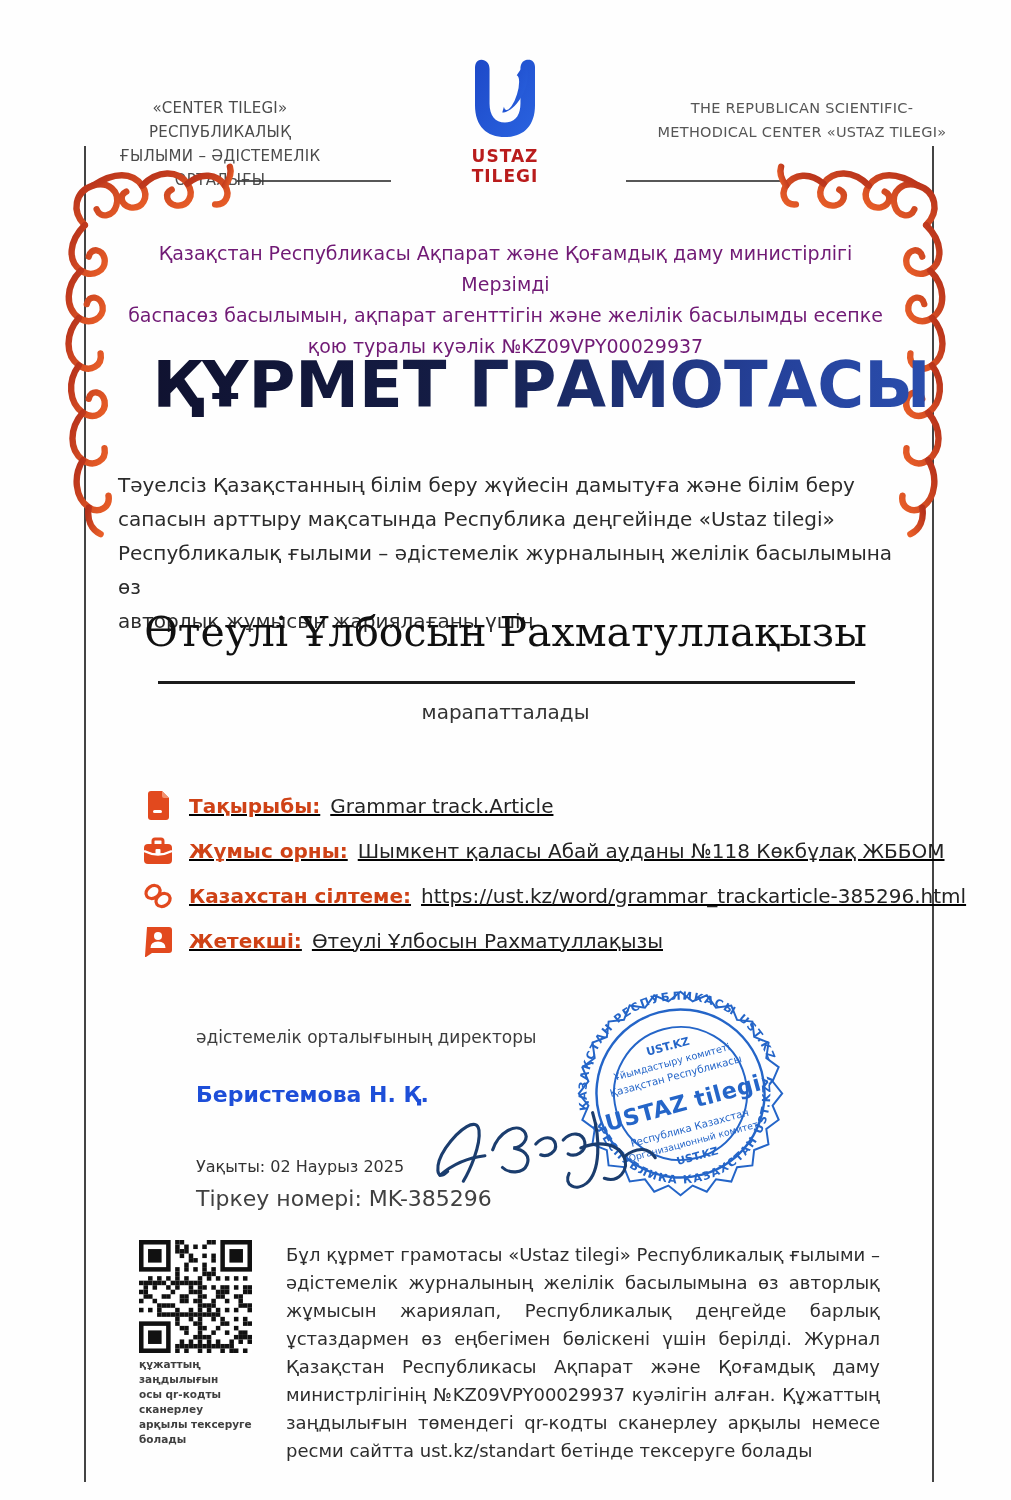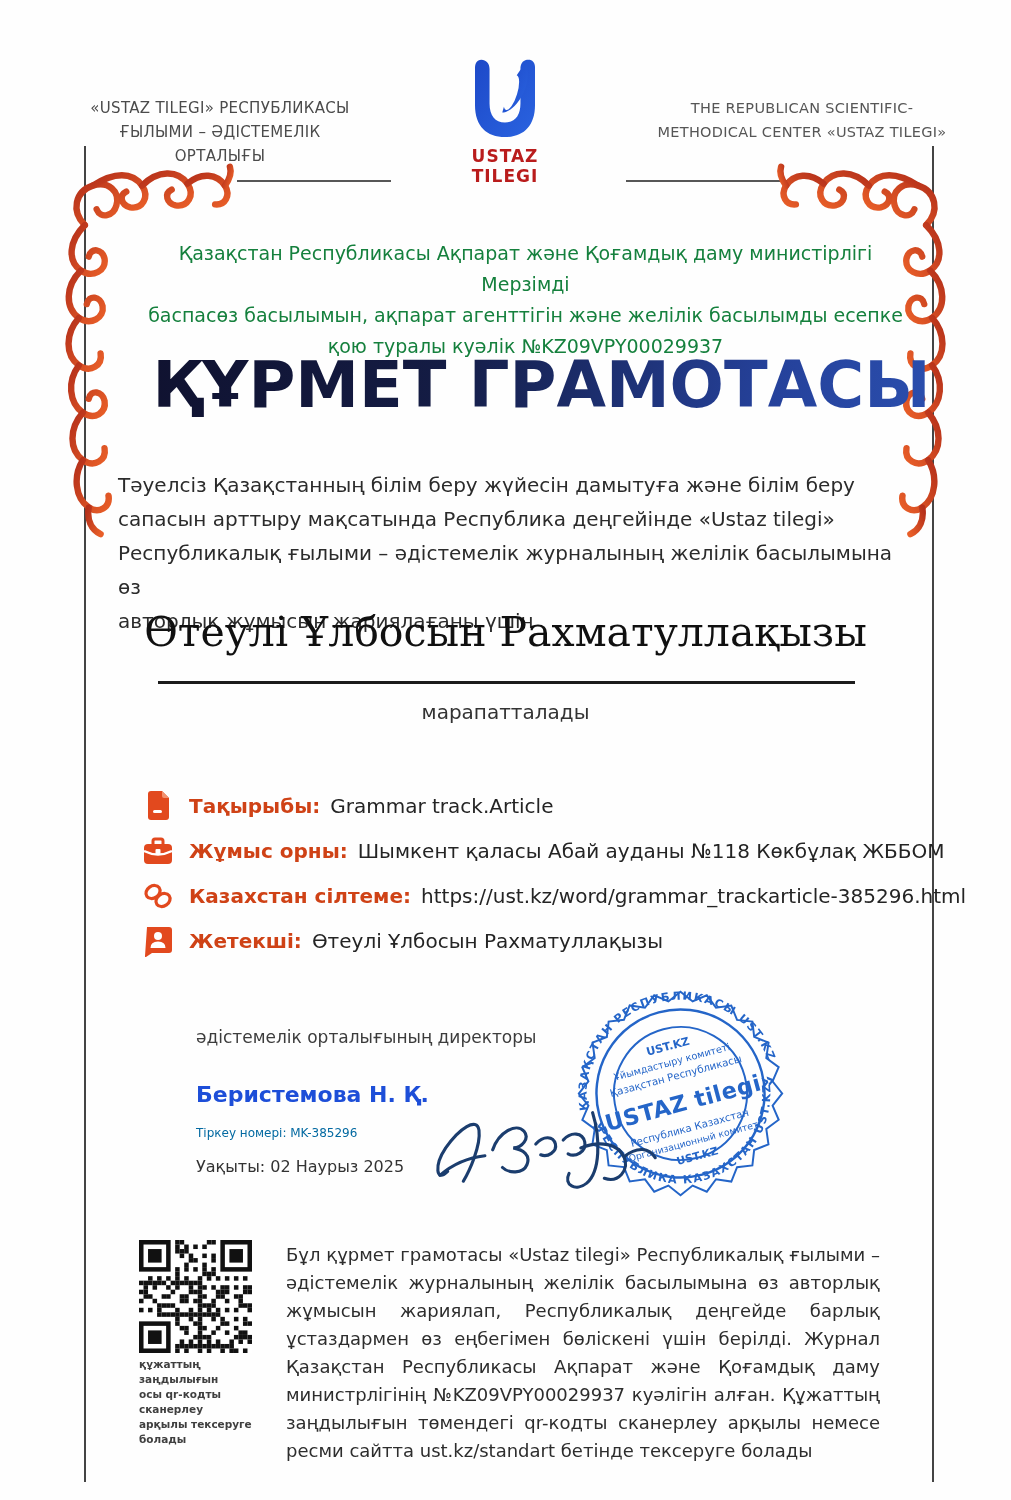--- a/index.html
+++ b/index.html
@@ -17,65 +17,65 @@
   .logo-wrap{left:440px; top:58px; width:130px; text-align:center;}
   .logo-text{margin-top:4px; font-size:17px; font-weight:bold; color:#b91c1c; letter-spacing:1px;}
   .header-rule{top:180px; height:2px; background:#3a3a3a; opacity:.85;}
   .rule-left{left:237px; width:154px;}
   .rule-right{left:626px; width:163px;}
   
   .scan-line{top:146px; width:1.5px; height:1336px; background:#232323; opacity:.85;}
   .scan-left{left:84px;} .scan-right{left:932px;}
   
   .registration{left:125px; top:238px; width:761px; text-align:center;
-    font-size:19px; line-height:31px; color:#15803d;margin-left:20px;}
+    font-size:19px; line-height:31px; color:#701a75;}
   
   .title{left:0; top:348px; width:1011px; text-align:center;
     font-size:64px; font-weight:800; letter-spacing:0px;
     background:linear-gradient(100deg,#0e0e28 0%,#141c44 40%,#25419a 72%,#2e57bb 100%);
     -webkit-background-clip:text; background-clip:text; color:transparent;margin-left:36px;}
   
   .citation{left:118px; top:468px; width:775px; 
     font-size:20px; line-height:34px; color:#2b2b2b;}
   
   .name{left:0; top:608px; width:1011px; text-align:center;
     font-family:"DejaVu Serif","Liberation Serif",serif;
     font-size:41px; color:#101010;}
   .name-rule{left:158px; top:681px; width:697px; height:2.5px; background:#1c1c1c;}
   .award{left:0; top:700px; width:1011px; text-align:center; font-size:20px; color:#333;}
   
   .details{left:142px; top:783px; width:740px;}
-  .detail-row{display:flex; align-items:center; height:45px;}
+  .detail-row{display:flex; align-items:center; height:45px;text-decoration:underline;}
   .detail-icon{width:32px; height:32px; flex:0 0 32px; margin-right:15px;}
   .detail-label{font-size:20px; font-weight:bold; color:#cf4216; margin-right:10px; white-space:nowrap;}
   .detail-value{font-size:20px; color:#242424; white-space:nowrap;}
   
   .sig-org{left:196px; top:1024px; width:360px; font-size:17px; line-height:27px; color:#3c3c3c;}
   .sig-director{left:196px; top:1082px; font-size:22px; font-weight:bold; color:#1d4ed8;}
-  .sig-reg{left:196px; top:1126px; font-size:12px; color:#0369a1;}
+  .sig-reg{left:196px; top:1186px; font-size:22px; color:#404040;}
   .sig-date{left:196px; top:1157px; font-size:16px; color:#333;}
   .signature-svg{left:432px; top:1086px;}
   .stamp-wrap{left:573px; top:986px; width:215px; height:215px;}
   
   .qr-wrap{left:139px; top:1240px; width:113px;}
   .qr-caption{margin-top:0; font-size:10.5px; line-height:15px; font-weight:bold;
     color:#3f3f3f; text-align:left;}
   .footer-par{left:286px; top:1241px; width:594px; text-align:justify;
     font-size:18px; line-height:28px; color:#2d2d2d;}
 </style>
 </head>
 <body>
 
 <div class="page">
 
   <div class="abs scan-line scan-left"></div>
   <div class="abs scan-line scan-right"></div>
 
   <div class="abs org-left">
-    <div>«USTAZ TILEGI» РЕСПУБЛИКАСЫ</div>
+    <div>«CENTER TILEGI» РЕСПУБЛИКАЛЫҚ</div>
     <div>ҒЫЛЫМИ – ӘДІСТЕМЕЛІК ОРТАЛЫҒЫ</div>
   </div>
 
   <div class="abs logo-wrap">
     <svg width="66" height="80" viewBox="0 0 70 88">
       <defs>
         <linearGradient id="logoGrad" x1="0" y1="0" x2="1" y2="1">
           <stop offset="0" stop-color="#1d49c8"></stop>
             <stop offset="1" stop-color="#2a63e0"></stop>
         </linearGradient>

